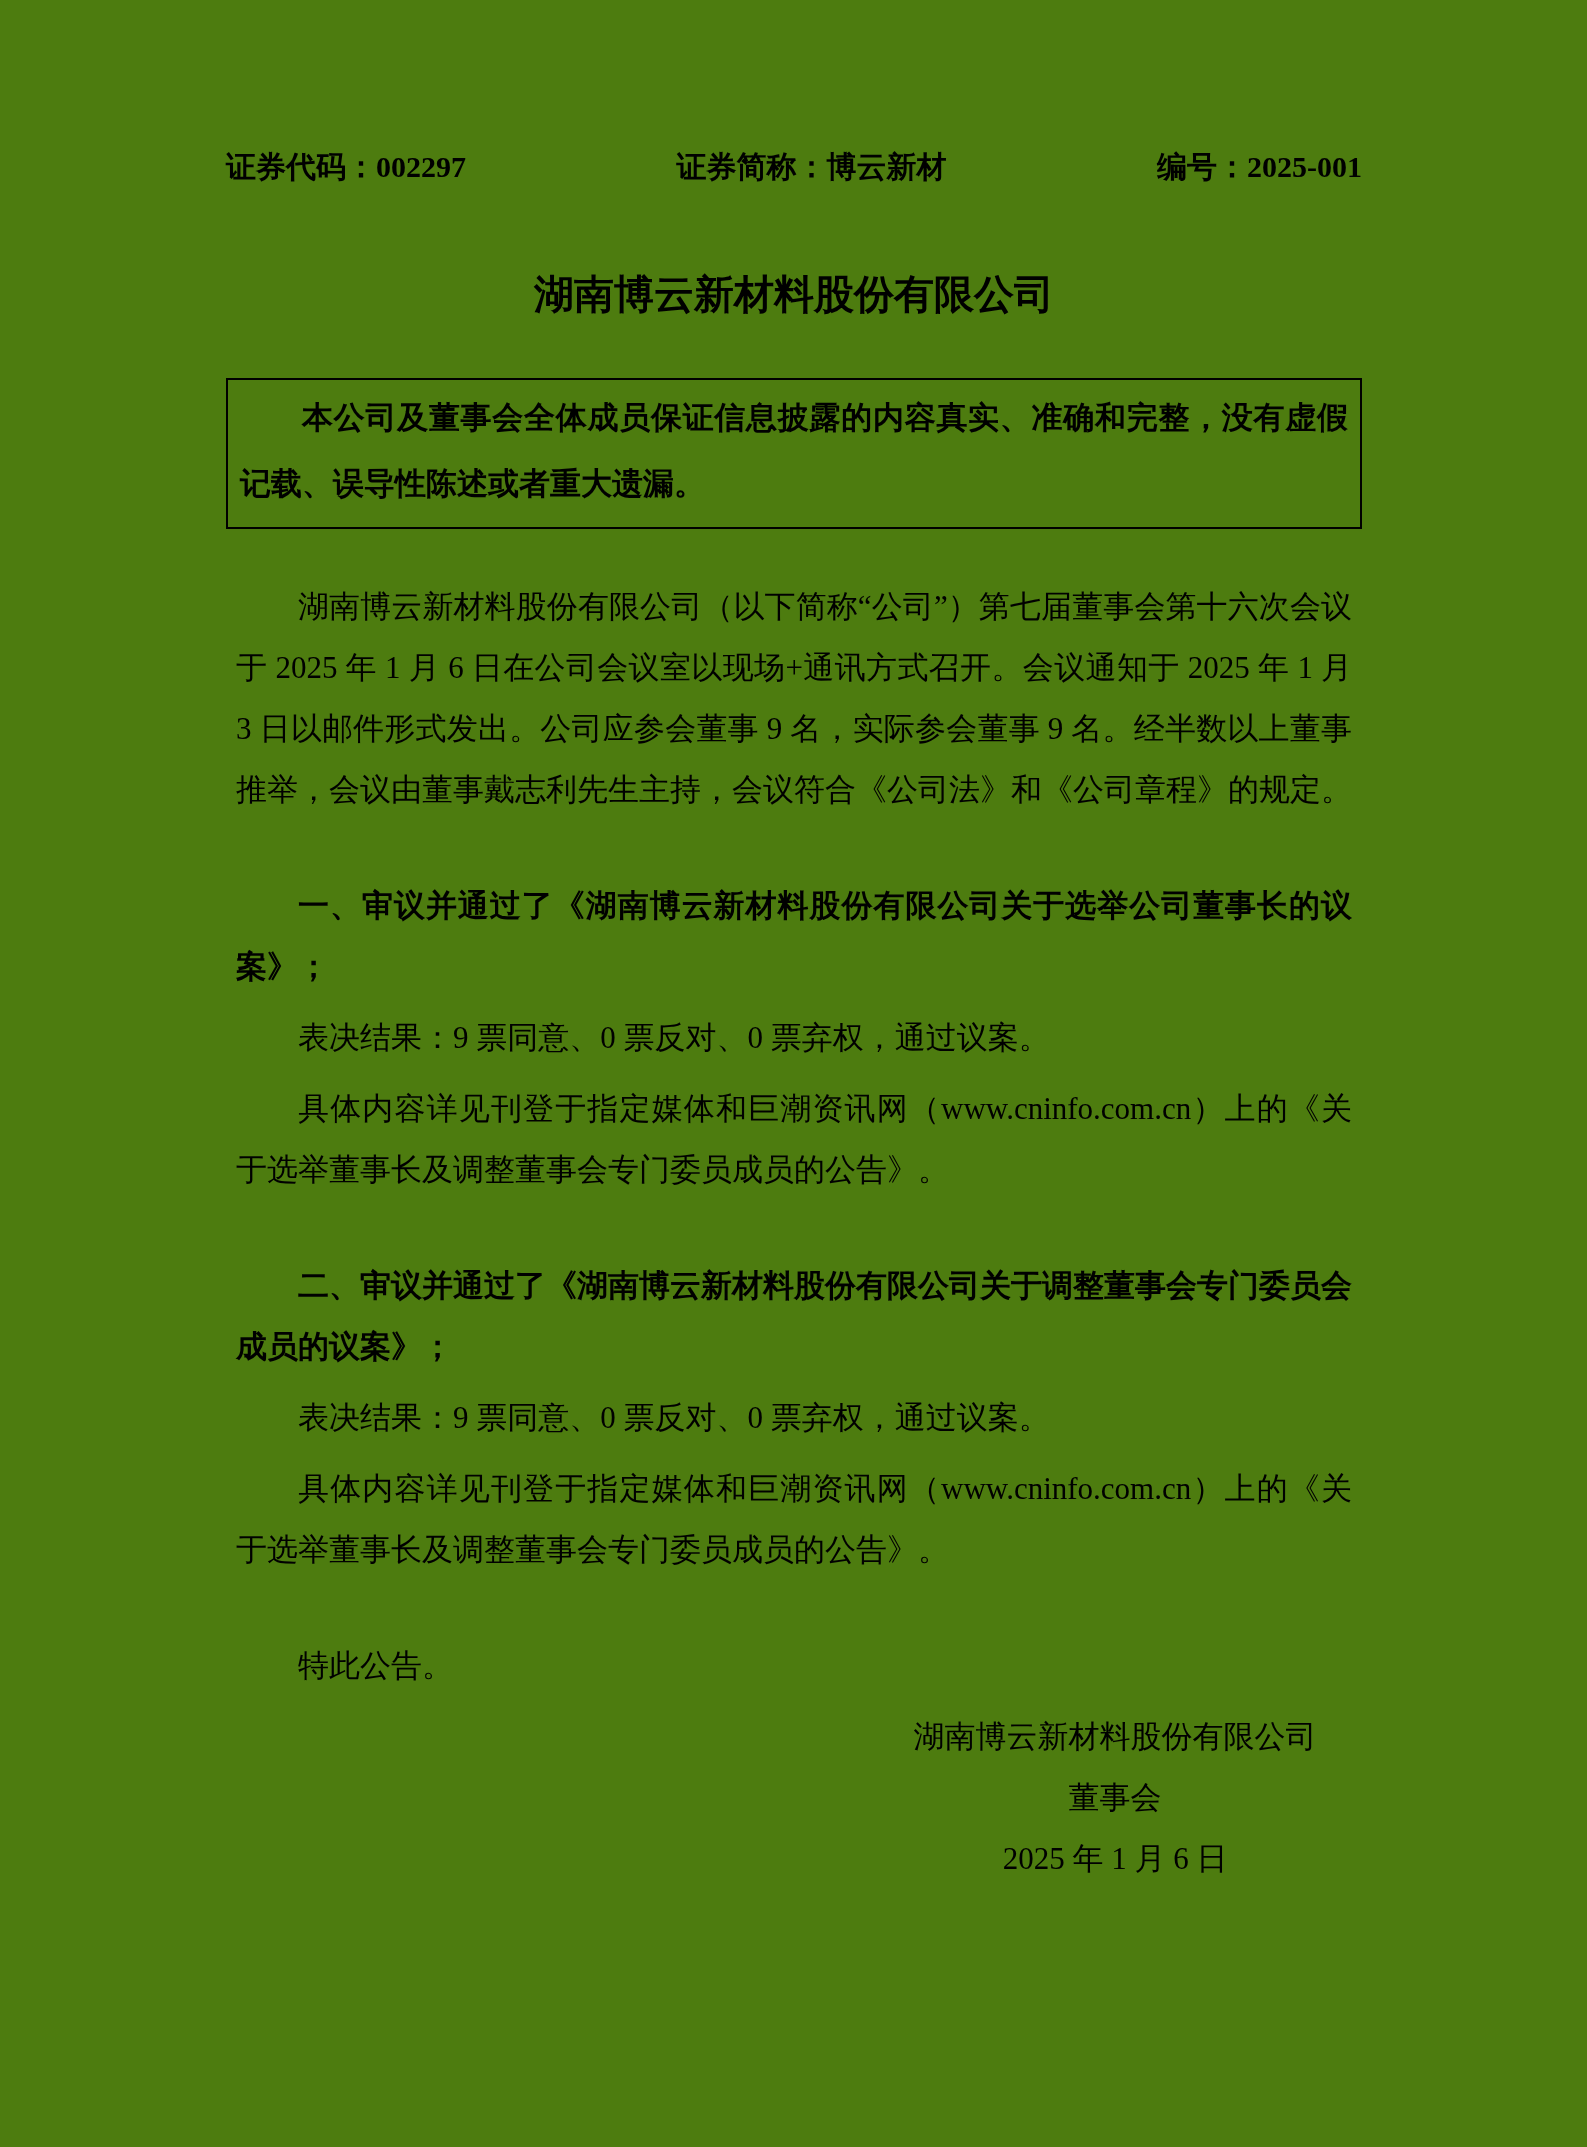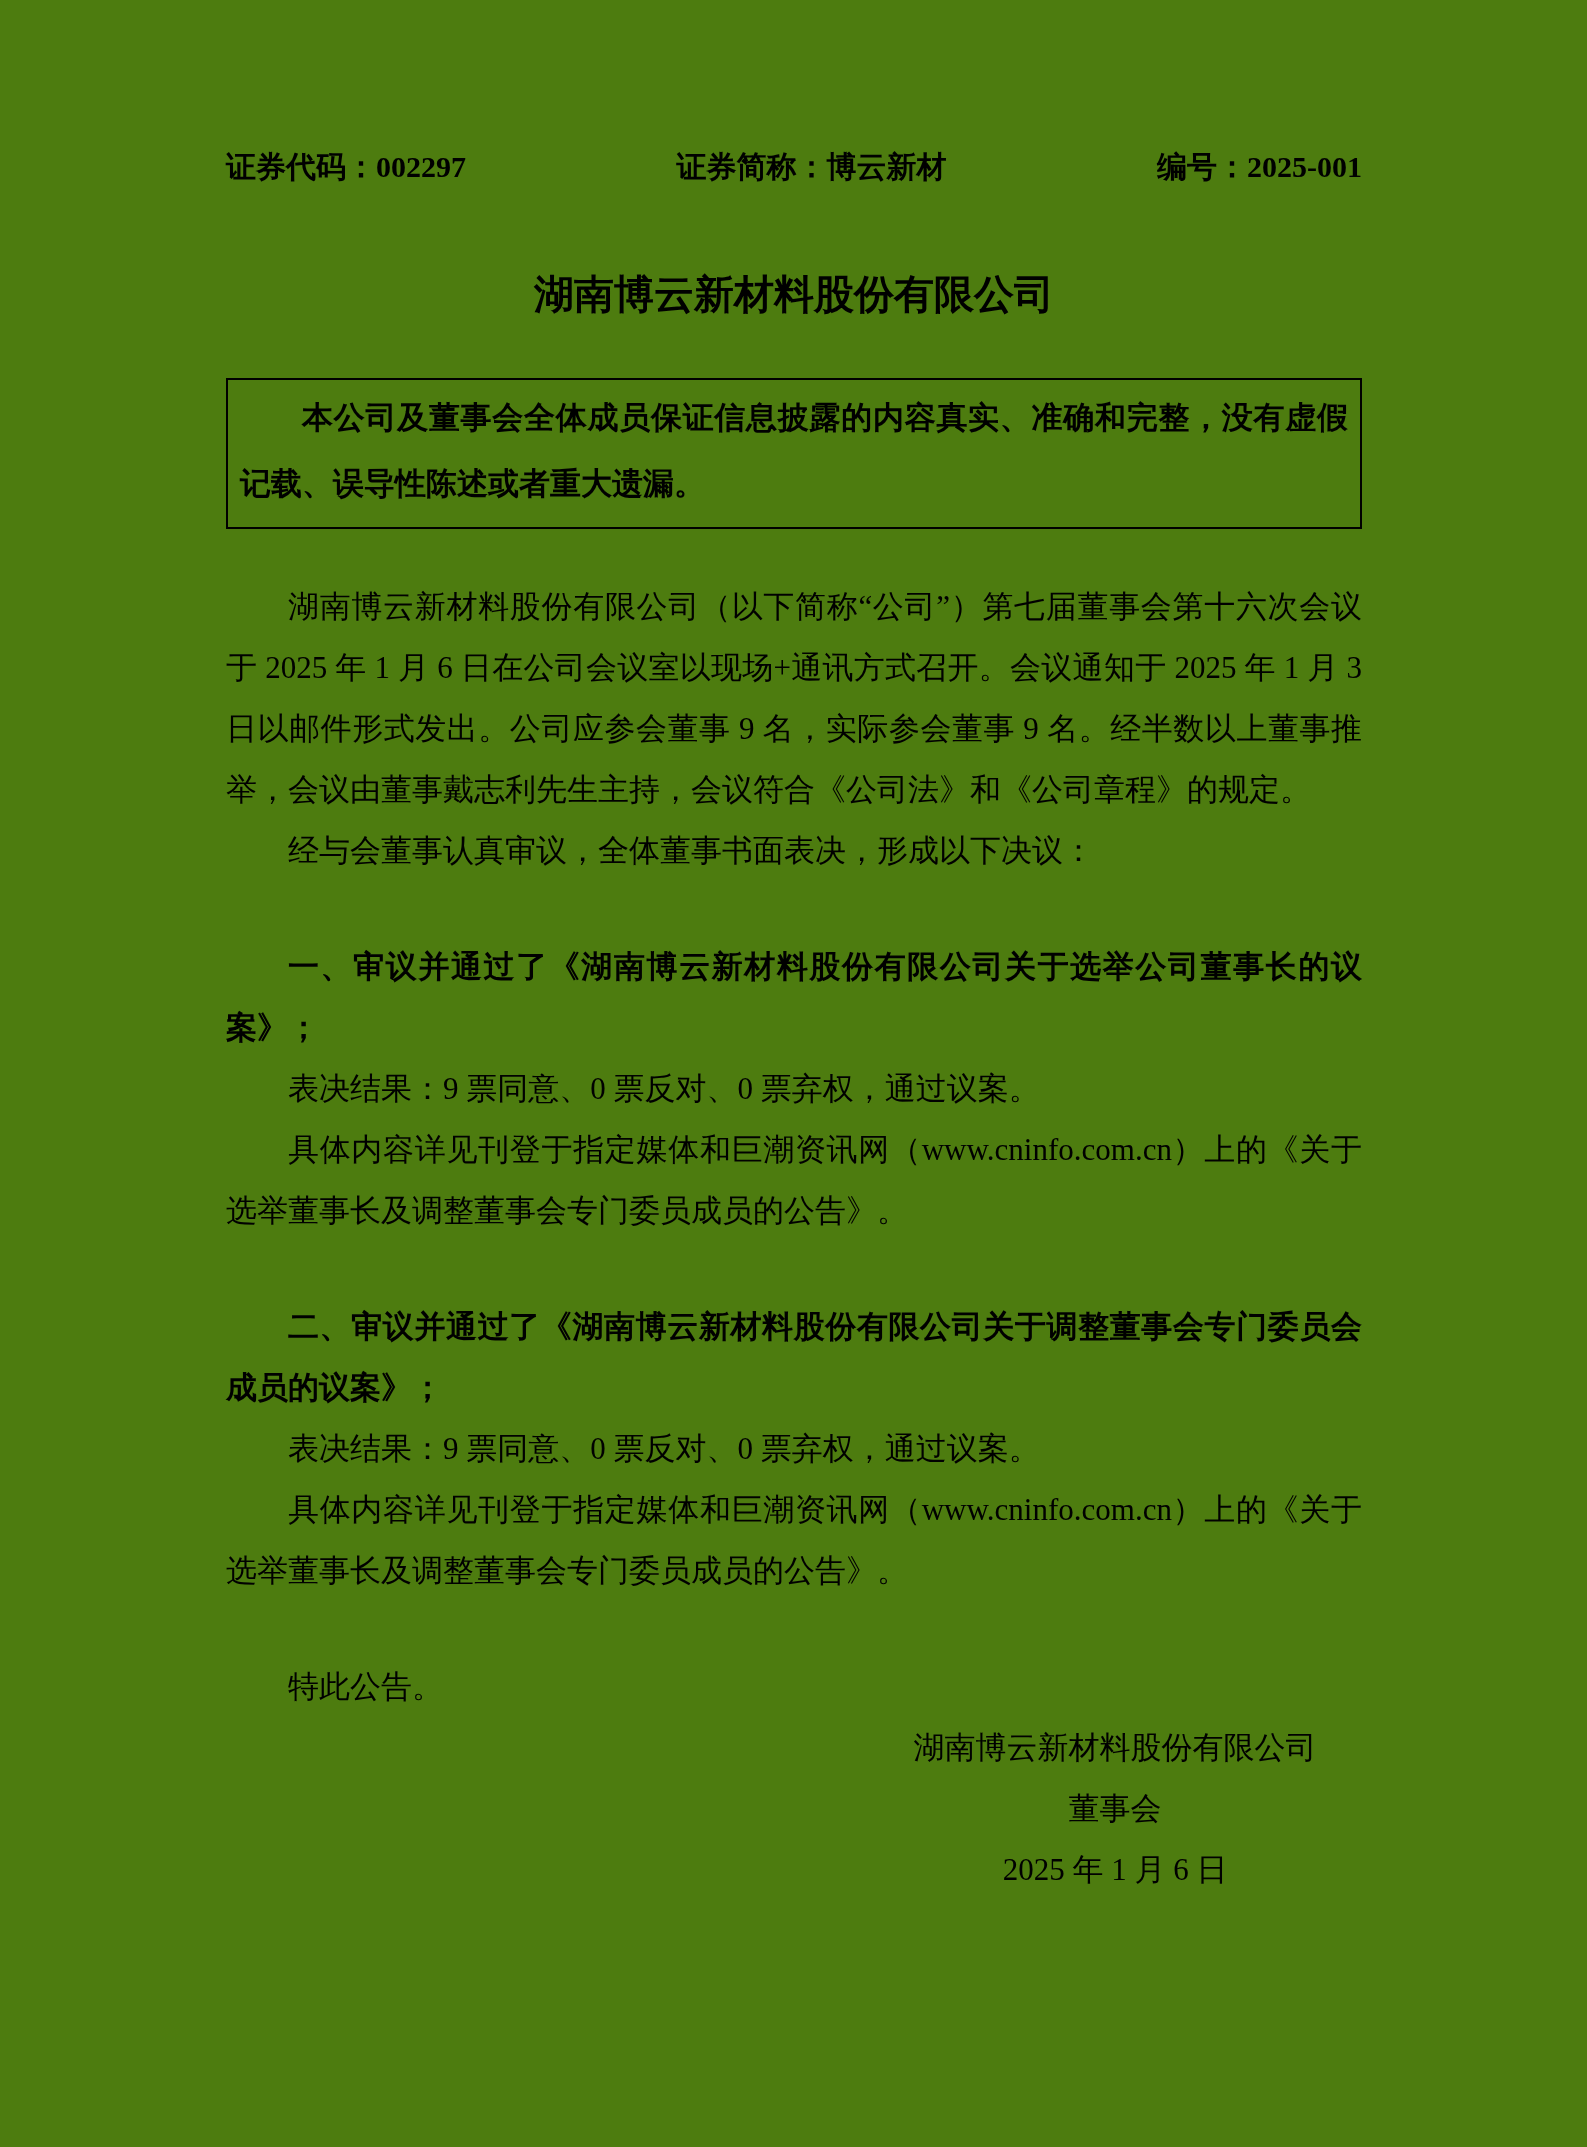--- a/index.html
+++ b/index.html
@@ -42,21 +42,21 @@
     text-indent:2em;
     text-align:justify;
     overflow:hidden;
   }
   .doc-body {
     margin-top:47px;
     font-size:31px;
     line-height:61px;
   }
   .para {
-    margin:0;
+    margin:10px;
     text-indent:2em;
     text-align:justify;
   }
   .para-bold { font-weight:bold; }
   .spacer-before { margin-top:55px; }
   .signature {
     width:470px;
     margin:0 12px 0 auto;
     text-align:center;
     font-size:31px;
@@ -78,21 +78,20 @@
   <div class="doc-title">
     <div>湖南博云新材料股份有限公司</div>
   </div>
 
   <div class="disclaimer-box">
     <span>本公司及董事会全体成员保证信息披露的内容真实、准确和完整，没有虚假记载、误导性陈述或者重大遗漏。</span>
   </div>
 
   <div class="doc-body">
     <p class="para">湖南博云新材料股份有限公司（以下简称“公司”）第七届董事会第十六次会议于 2025 年 1 月 6 日在公司会议室以现场+通讯方式召开。会议通知于 2025 年 1 月 3 日以邮件形式发出。公司应参会董事 9 名，实际参会董事 9 名。经半数以上董事推举，会议由董事戴志利先生主持，会议符合《公司法》和《公司章程》的规定。</p>
-    <p class="para">经与会董事认真审议，全体董事书面表决，形成以下决议：</p>
     <p class="para para-bold spacer-before">一、审议并通过了《湖南博云新材料股份有限公司关于选举公司董事长的议案》；</p>
     <p class="para">表决结果：9 票同意、0 票反对、0 票弃权，通过议案。</p>
     <p class="para">具体内容详见刊登于指定媒体和巨潮资讯网（www.cninfo.com.cn）上的《关于选举董事长及调整董事会专门委员成员的公告》。</p>
     <p class="para para-bold spacer-before">二、审议并通过了《湖南博云新材料股份有限公司关于调整董事会专门委员会成员的议案》；</p>
     <p class="para">表决结果：9 票同意、0 票反对、0 票弃权，通过议案。</p>
     <p class="para">具体内容详见刊登于指定媒体和巨潮资讯网（www.cninfo.com.cn）上的《关于选举董事长及调整董事会专门委员成员的公告》。</p>
     <p class="para spacer-before">特此公告。</p>
   </div>
 
   <div class="signature">

